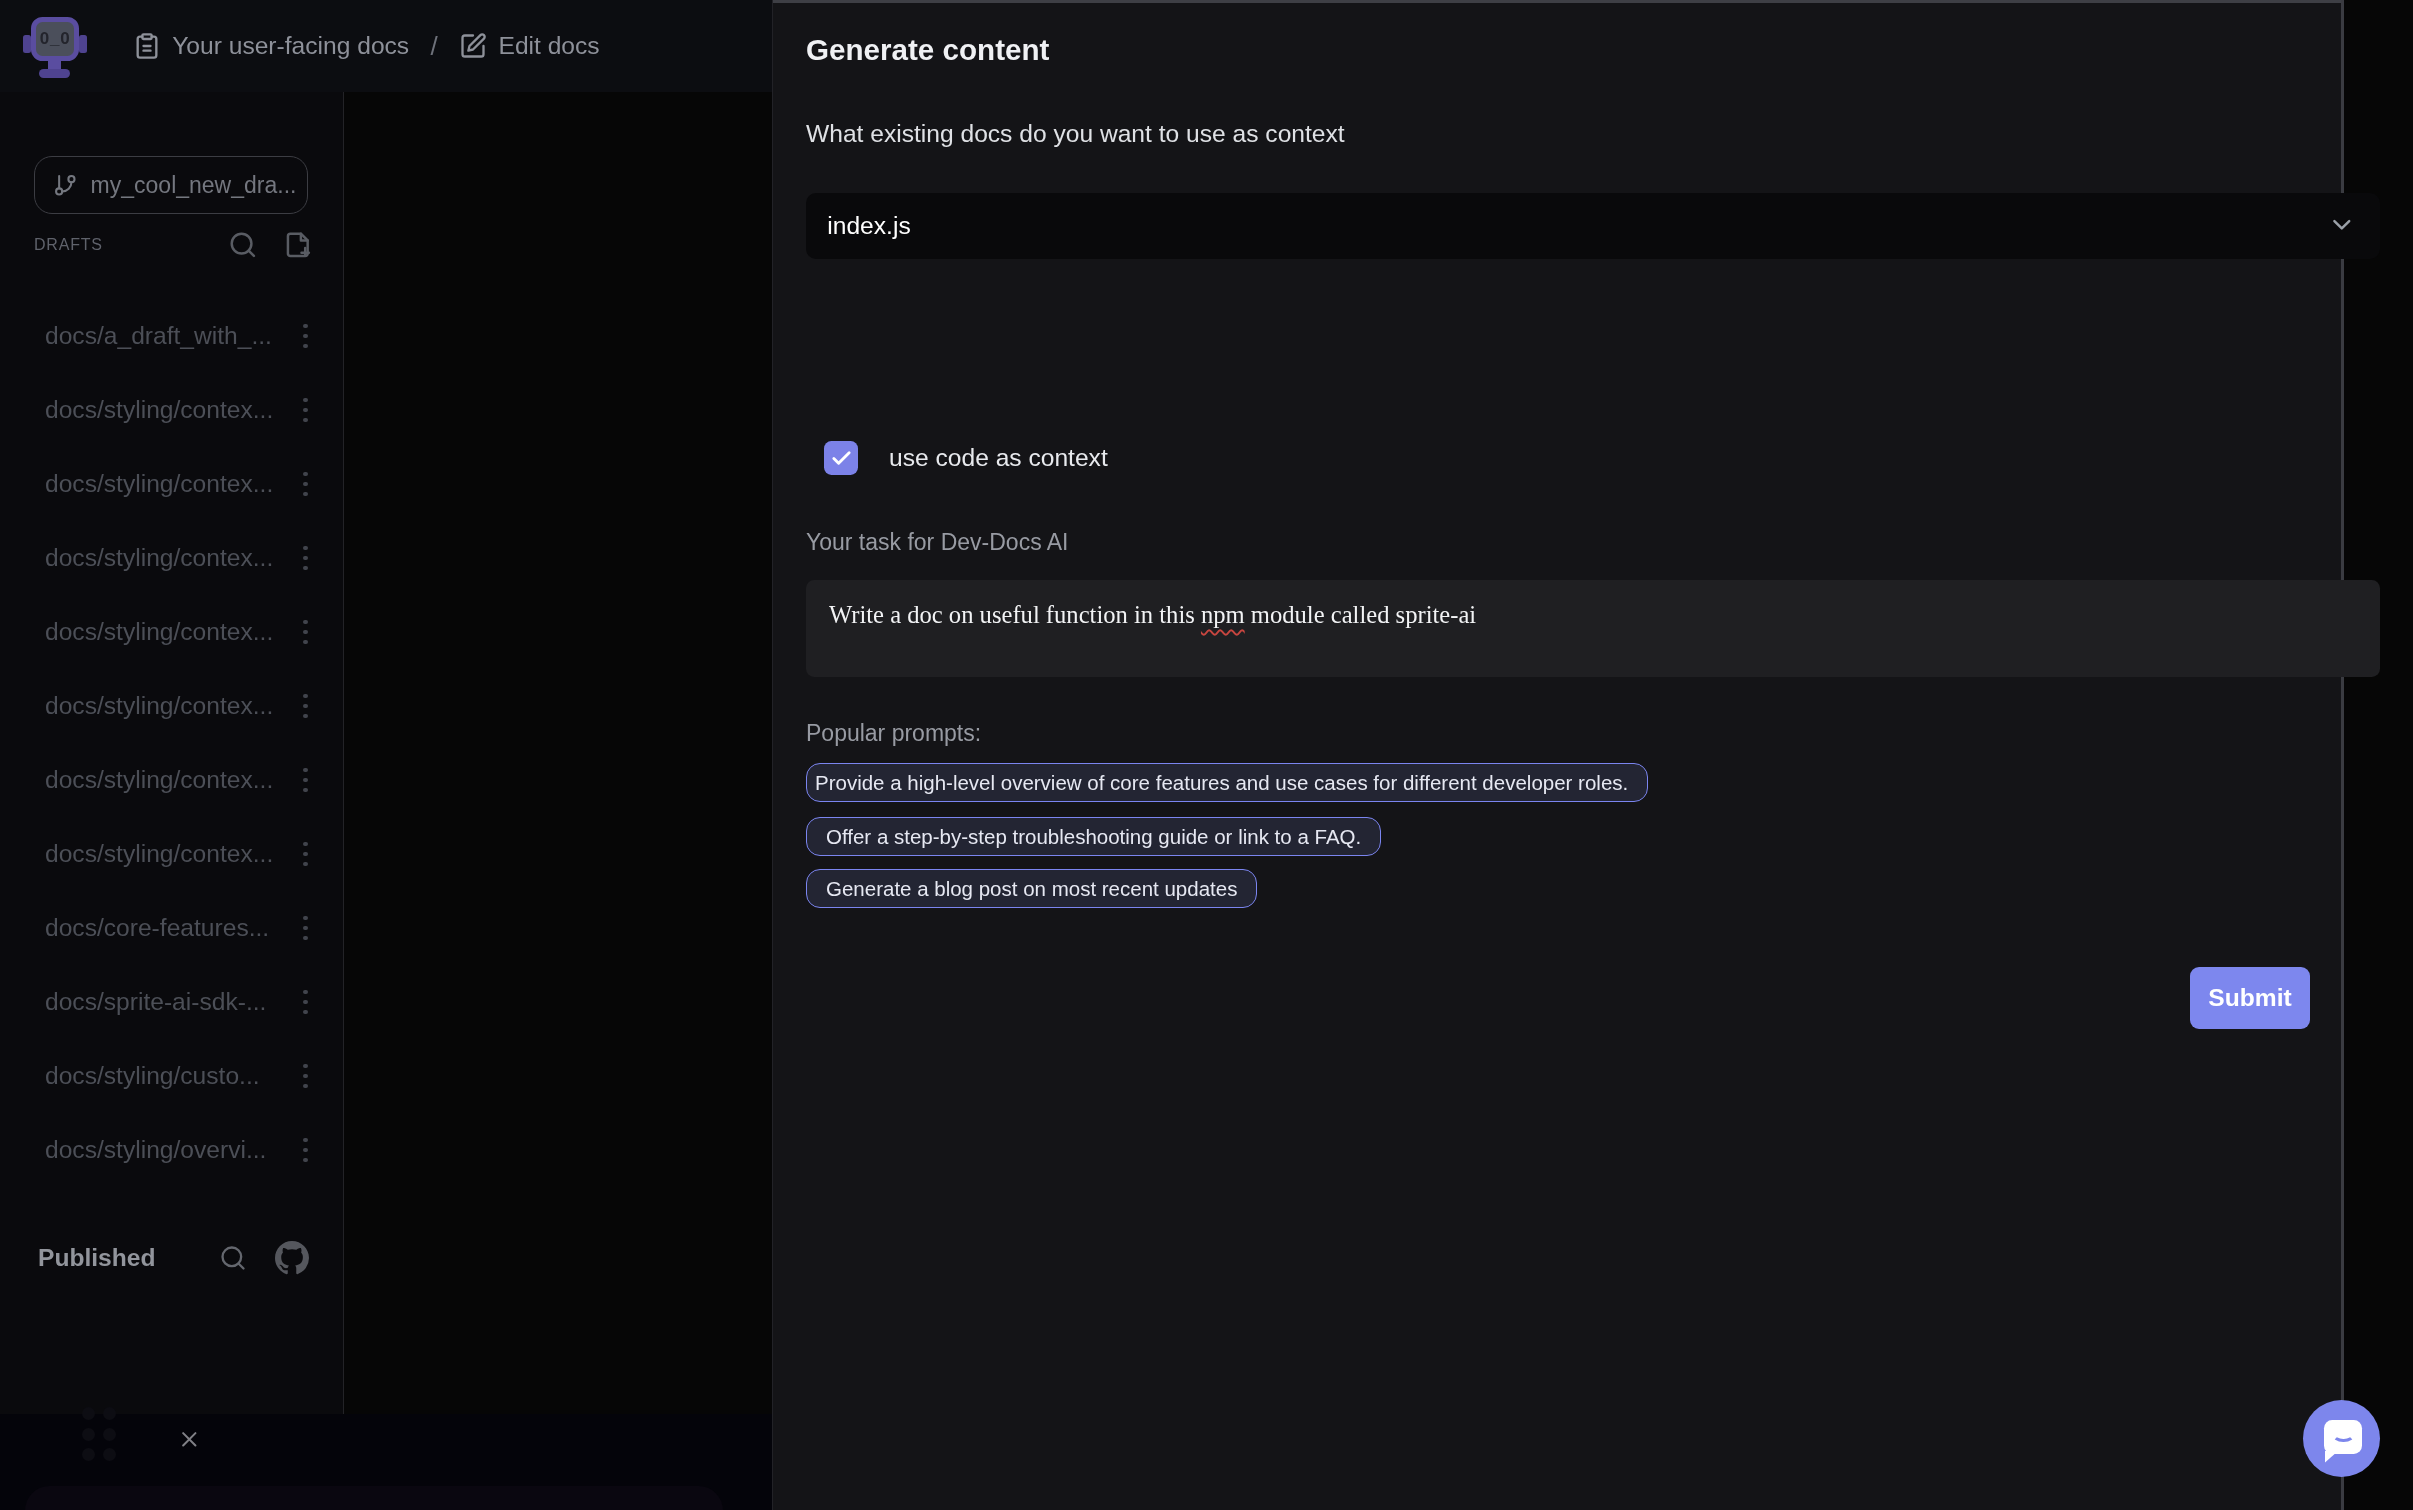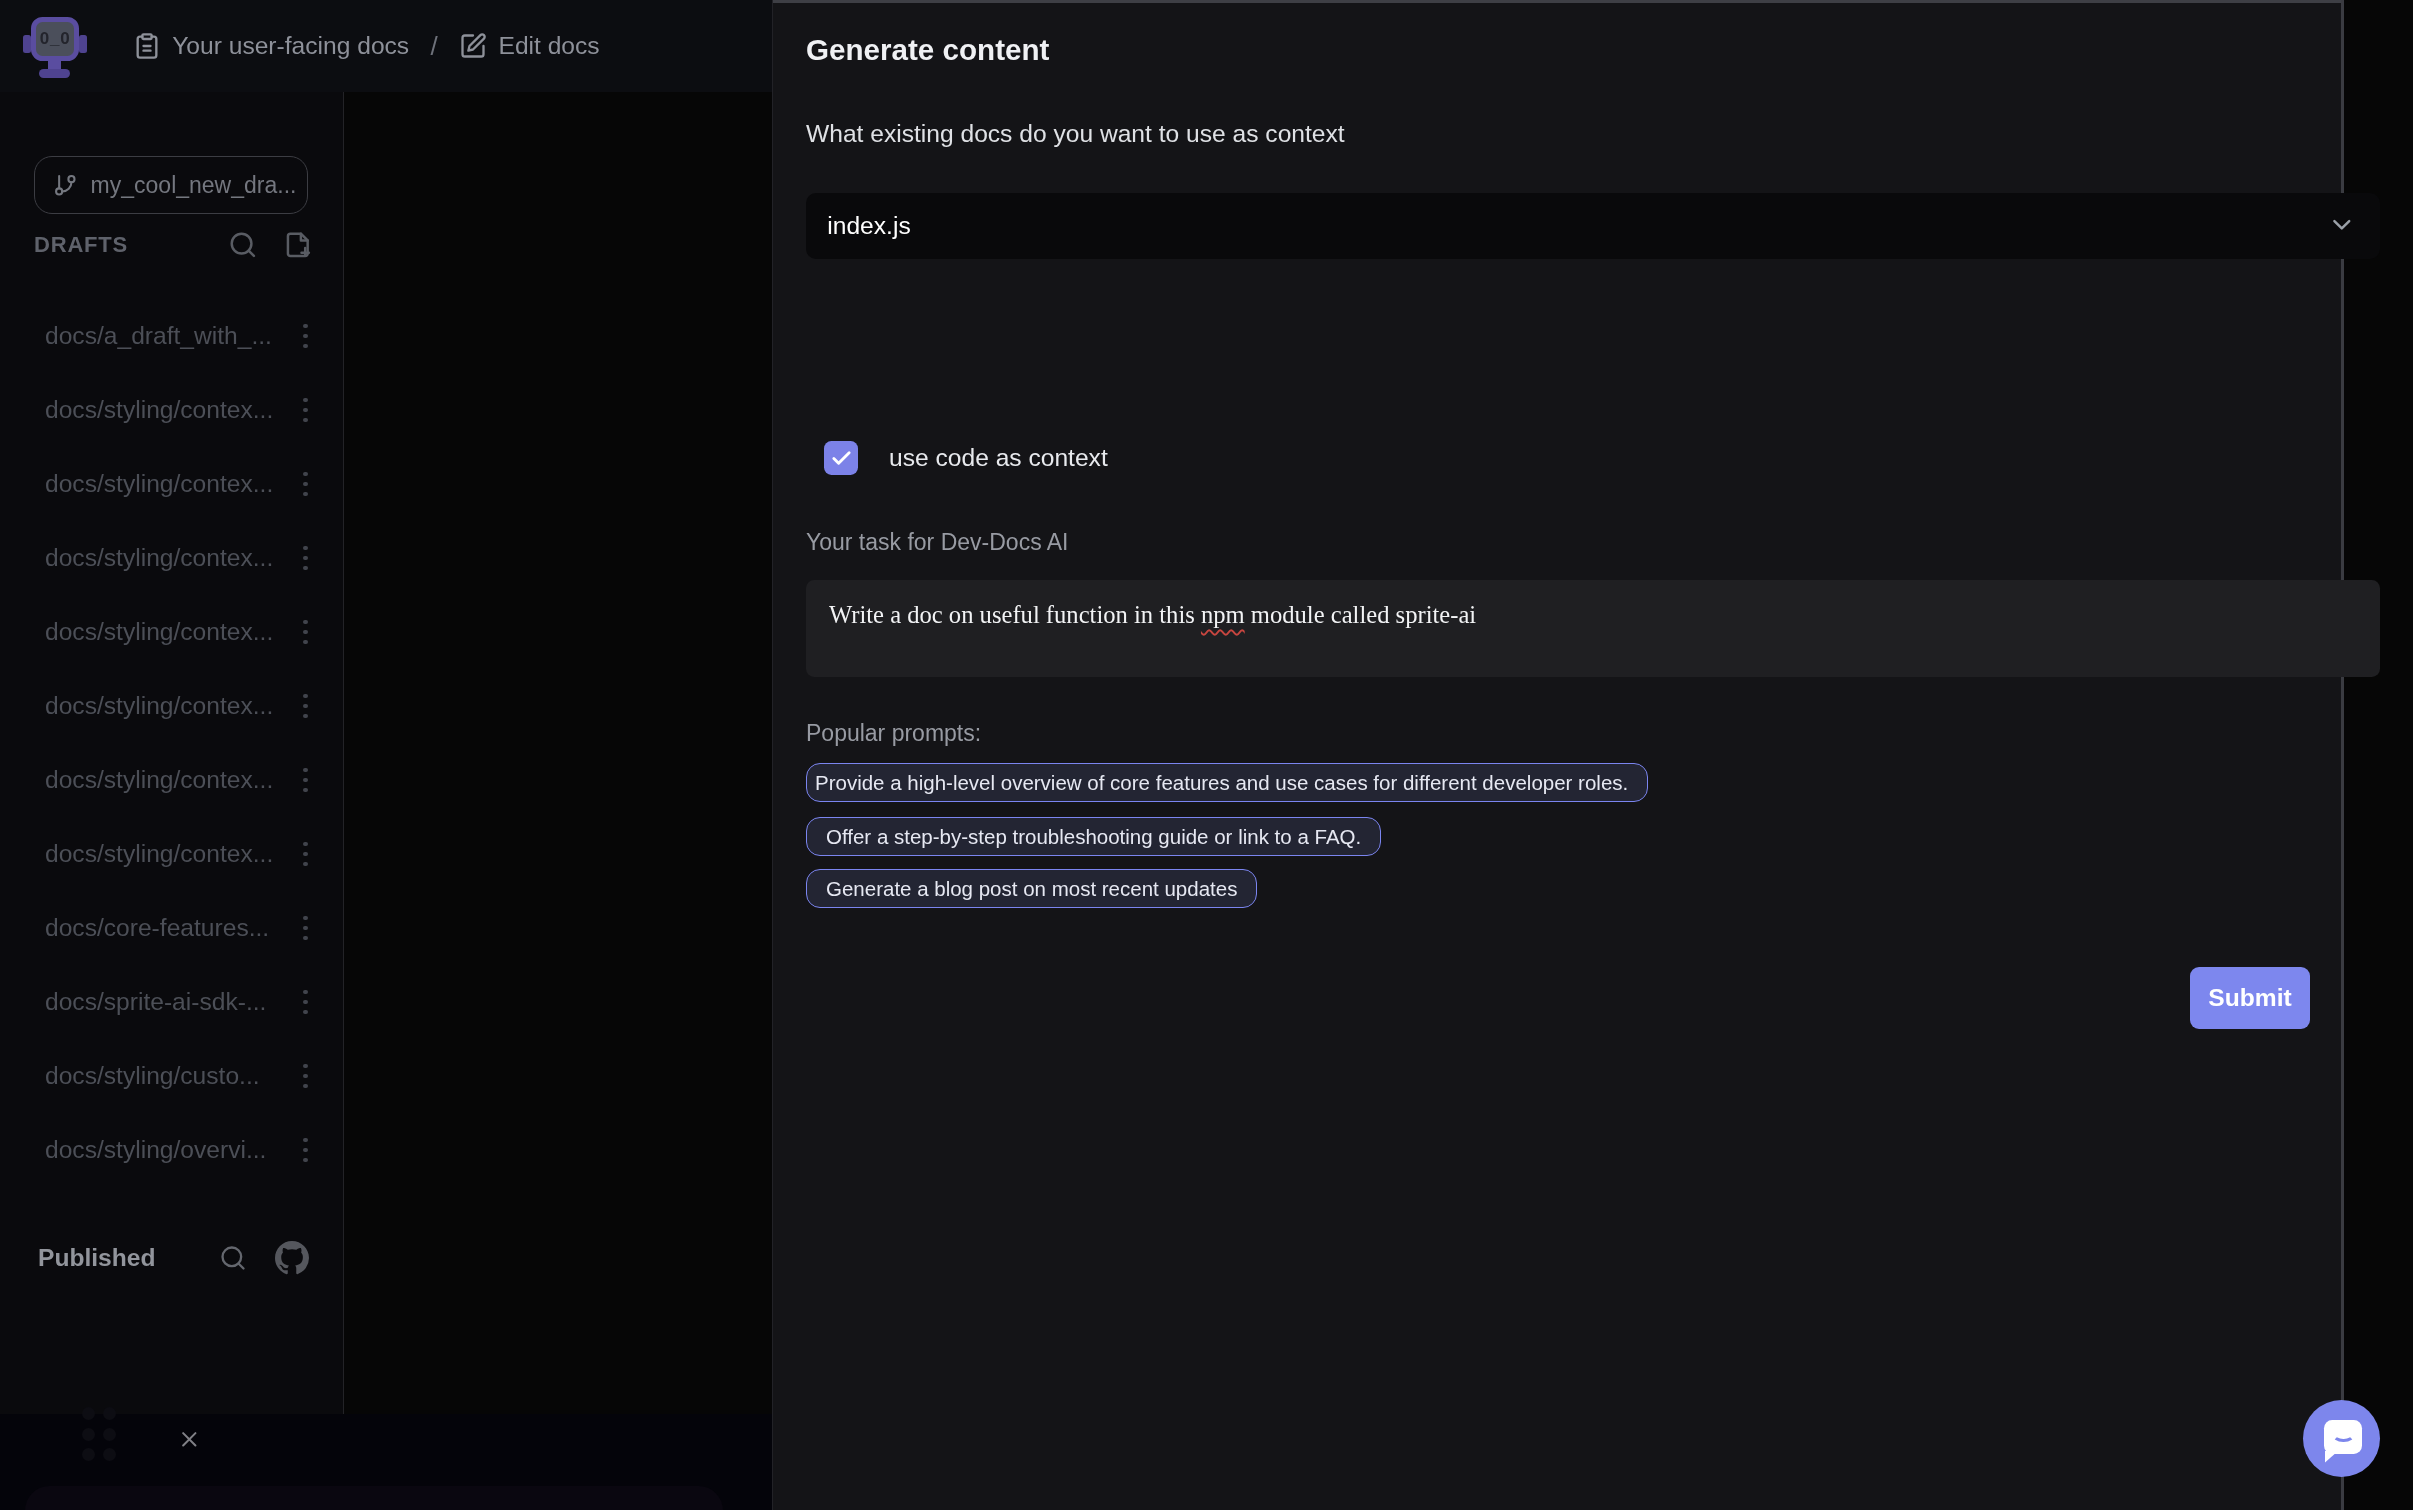--- a/index.html
+++ b/index.html
@@ -22,21 +22,21 @@
   .crumb-sep { color:#6e717a; font-size:26px; }
 
   #sidebar { left:0; top:92px; width:344px; height:1322px; background:#0a0a0d; border-right:1.6px solid #232327; }
   #branch-btn { position:absolute; left:34px; top:37px; width:274px; height:58px; border:1.6px solid #3c3d43;
                 border-radius:18px; display:flex; align-items:center; gap:13px; padding-left:18px;
                 color:#74777f; font-size:23px; background:transparent;margin-top:27px; }
   #branch-btn svg { width:24.6px; height:24.6px; flex:0 0 auto; }
   .branch-label { white-space:nowrap; overflow:hidden; }
 
   #drafts-head { position:absolute; left:34px; top:138px; width:279px; display:flex; align-items:center; }
-  #drafts-title { font-size:22px; font-weight:bold; letter-spacing:0.8px; color:#5f626b; }
+  #drafts-title { font-size:16px; font-weight:normal; letter-spacing:0.8px; color:#5f626b; }
   #drafts-head .tools { margin-left:auto; display:flex; gap:26px; color:#595c63; }
   #drafts-head svg { width:29.6px; height:29.6px; }
 
   #draft-list { position:absolute; left:0; top:207px; width:342px; }
   .draft-row { height:74px; display:flex; align-items:center; padding:0 29.6px 0 45px; }
   .draft-label { font-size:24.6px; color:#4c4f57; white-space:nowrap; overflow:hidden; flex:1; }
   .kebab { display:flex; flex-direction:column; gap:5.7px; padding:4.9px; }
   .kebab i { width:4.1px; height:4.1px; border-radius:50%; background:#41444c; }
 
   #published-row { position:absolute; left:38px; top:1149px; width:271px; display:flex; align-items:center; }

